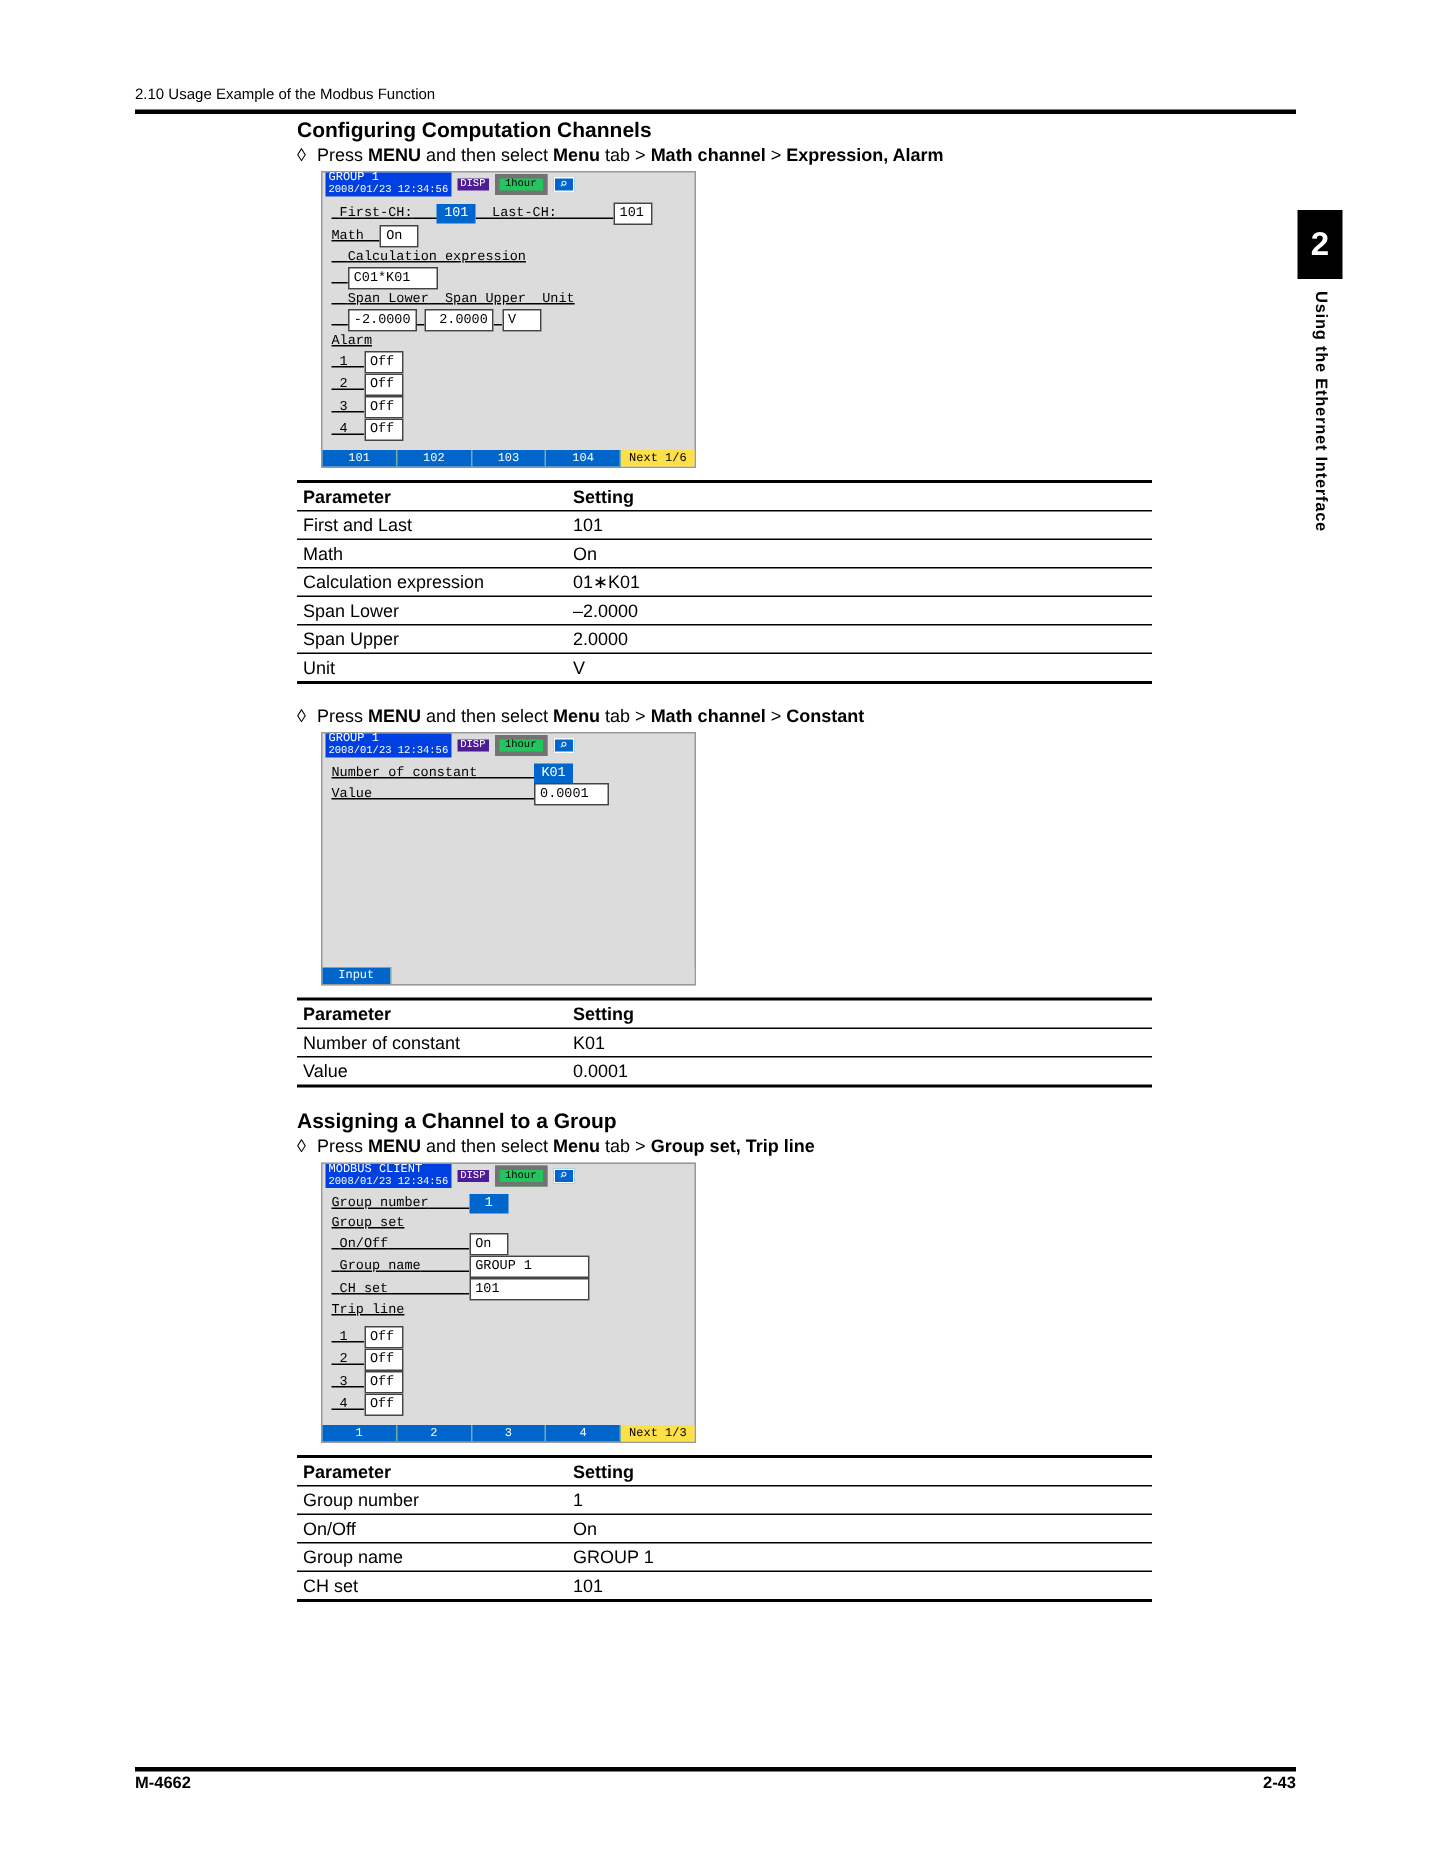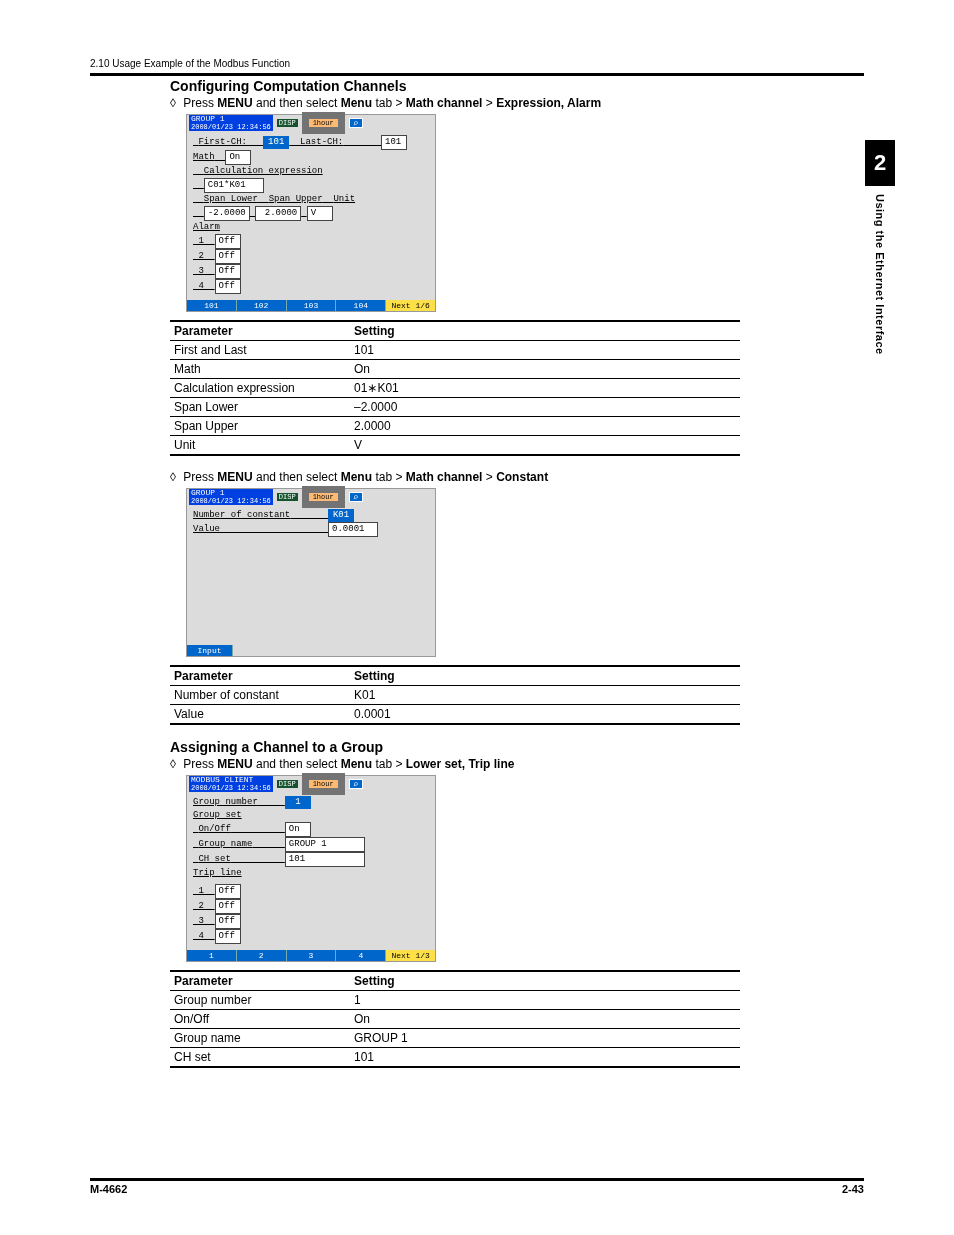--- a/index.html
+++ b/index.html
@@ -4,33 +4,33 @@
 <style>
   * { box-sizing: border-box; margin: 0; padding: 0; }
   html, body { width: 954px; height: 1235px; background: #fff; font-family: Arial, Helvetica, sans-serif; color: #000; }
   .page { position: relative; width: 954px; height: 1235px; padding: 50px 90px 40px 90px; }
   .top-rule-area { position: absolute; left: 90px; right: 90px; top: 58px; }
   .top-rule { border-top: 3px solid #000; }
   .header-line { text-align: left; font-size: 10px; padding-bottom: 4px; }
   .tab2 { position: absolute; right: 58px; top: 140px; width: 32px; display: flex; flex-direction: column; align-items: center; }
   .tab2-box { width: 30px; height: 46px; background: #000; color: #fff; font-size: 22px; font-weight: bold; display: flex; align-items: center; justify-content: center; }
   .tab2-side { writing-mode: vertical-rl; font-size: 11px; font-weight: bold; margin-top: 8px; letter-spacing: .5px; }
-  .content { margin-left: 80px; width: 570px; padding-top: 26px; }
+  .content { margin-left: 108px; width: 570px; padding-top: 26px; }
   .h3 { font-weight: bold; font-size: 14px; margin-top: 2px; margin-bottom: 2px; }
   .instr { font-size: 12px; margin: 2px 0 4px 0; }
   .instr .diamond { font-family: 'Segoe UI Symbol', sans-serif; margin-right: 4px; }
   .instr b { font-weight: bold; }
 
   
   .dev { width: 250px; background: #dcdcdc; font-family: "Courier New", monospace; font-size: 9px; color: #000; border: 1px solid #999; margin: 2px 0 8px 16px; }
   .dev .titlebar { display: flex; align-items: center; gap: 4px; padding: 0 2px; height: 16px; }
   .dev .tb-left { background: #0040e0; color: #fff; padding: 0 2px; font-size: 8px; line-height: 8px; }
   .dev .tb-left .sub { font-size: 7px; }
-  .dev .tb-disp { background: #14532d; color:#fff; font-size:7px; padding:0 2px;}
-  .dev .tb-1hr { background:#fdba74; border:7px solid #737373; font-size:7px; padding:0 4px;}
+  .dev .tb-disp { background: #4c1d95; color:#fff; font-size:7px; padding:0 2px;}
+  .dev .tb-1hr { background:#22c55e; border:3px solid #737373; font-size:7px; padding:0 4px;}
   .dev .tb-key { background:#06c; color:#fff; border:1px solid #fff; width:14px; height:10px; display:flex; align-items:center; justify-content:center;}
   .dev .body { padding: 4px 6px 6px 6px; line-height: 13px; text-decoration: underline; }
   .dev .body .row { white-space: pre; }
   .dev .field-sel { display:inline-block; background:#06c; color:#fff; padding:0 4px; min-width:26px; text-align:center;}
   .dev .field { display:inline-block; background:#fff; border:1px solid #444; padding:0 3px; min-width:26px; text-align:left;}
   .dev .footer { display:flex; }
   .dev .footer .fbtn { flex:1; background:#06c; color:#fff; text-align:center; font-size:8px; padding:1px 0; border-right:1px solid #7aa;}
   .dev .footer .fbtn:last-child { background:#fde047; color:#000; border:none;}
   .dev.tall .body { min-height: 140px; }
 
@@ -164,21 +164,21 @@
       <tr>
             <td>Value</td>
             <td>0.0001</td>
           </tr>
     </tbody>
       </table>
 
     <div class="h3">Assigning a Channel to a Group</div>
     <div class="instr">
       <span class="diamond">◊</span>
-      <span>Press </span><b>MENU</b><span> and then select </span><b>Menu</b> tab &gt; <b>Lower set, Trip line</b>
+      <span>Press </span><b>MENU</b><span> and then select </span><b>Menu</b> tab &gt; <b>Group set, Trip line</b>
     </div>
 
     <div class="dev">
       <div class="titlebar">
         <div class="tb-left"><span>MODBUS CLIENT</span><div class="sub">2008/01/23 12:34:56</div></div>
         <div class="tb-disp">DISP</div>
         <div class="tb-1hr">1hour</div>
         <div class="tb-key">⌕</div>
       </div>
       <div class="body">

